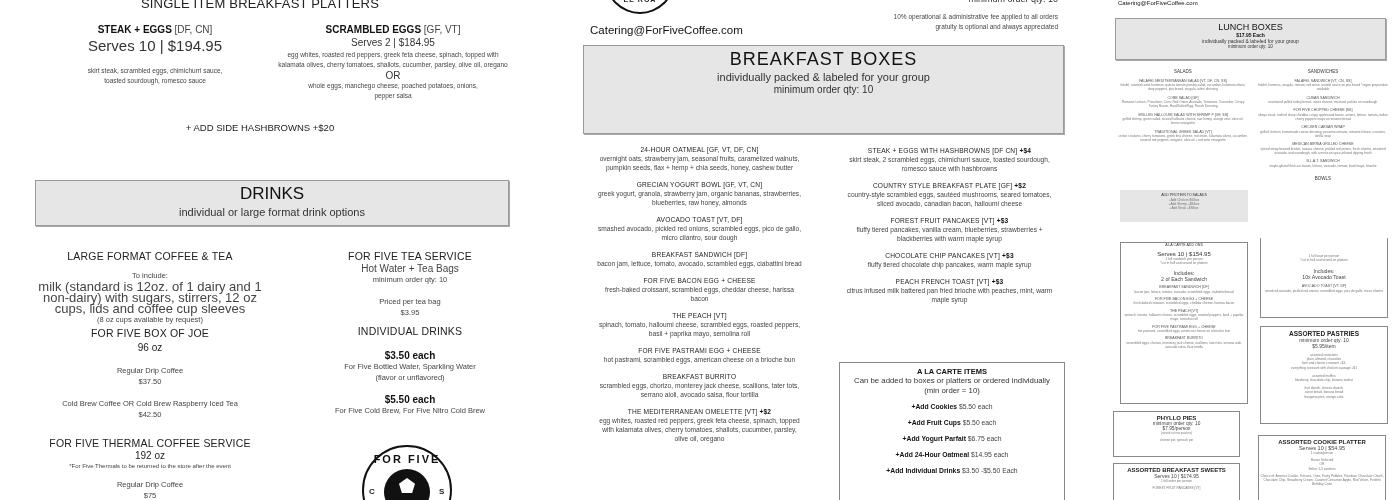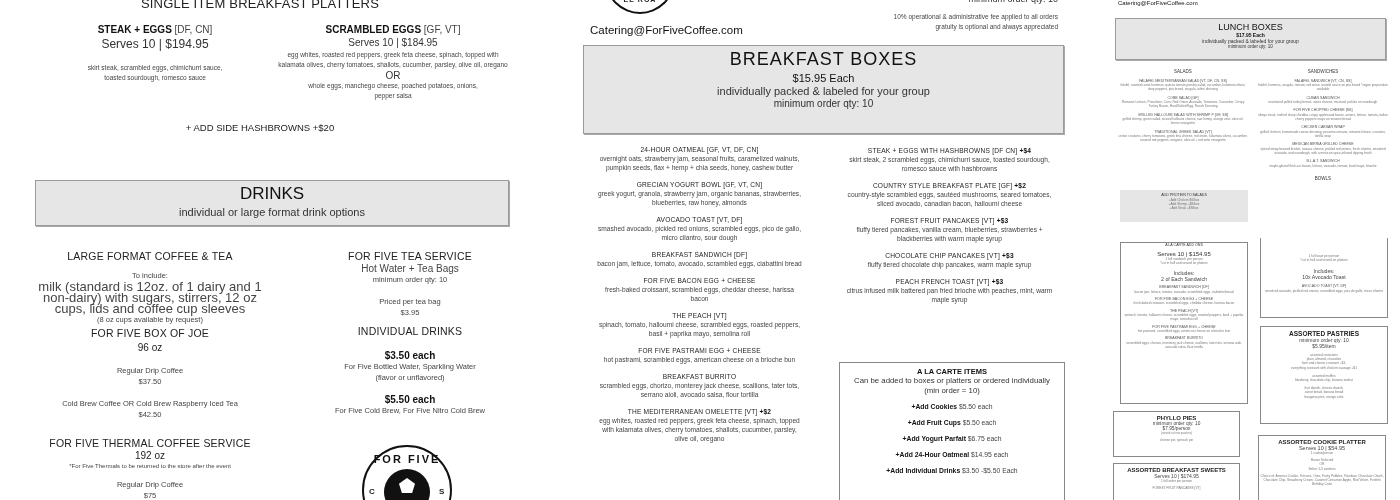--- a/index.html
+++ b/index.html
@@ -18,27 +18,27 @@
   .logo .inner { position: absolute; border-radius: 50%; background: #111; }
 </style>
 </head>
 <body>
 
 <div>
   <div class="abs c hdr" style="left:0;top:-4px;width:520px;font-size:13px;">SINGLE ITEM BREAKFAST PLATTERS</div>
 
   <div class="abs c" style="left:60px;top:24px;width:190px;">
     <div style="font-size:10px;"><span class="b">STEAK + EGGS</span> <span class="desc">[DF, CN]</span></div>
-    <div style="font-size:12px;color:#333;margin-top:2px;">Serves 10 | $194.95</div>
+    <div style="font-size:15px;color:#333;margin-top:2px;">Serves 10 | $194.95</div>
     <div class="desc" style="font-size:6.5px;line-height:10px;margin-top:12px;padding:0 20px;">skirt steak, scrambled eggs, chimichurri sauce, toasted sourdough, romesco sauce</div>
   </div>
 
   <div class="abs c" style="left:278px;top:24px;width:230px;">
     <div style="font-size:10px;"><span class="b">SCRAMBLED EGGS</span> <span class="desc">[GF, VT]</span></div>
-    <div style="font-size:10px;color:#333;margin-top:2px;">Serves 10 | $184.95</div>
+    <div style="font-size:10px;color:#333;margin-top:2px;">Serves 2 | $184.95</div>
     <div class="desc" style="font-size:6.5px;line-height:10px;margin-top:2px;">egg whites, roasted red peppers, greek feta cheese, spinach, topped with kalamata olives, cherry tomatoes, shallots, cucumber, parsley, olive oil, oregano</div>
     <div style="font-size:10px;color:#333;">OR</div>
     <div class="desc" style="font-size:6.5px;line-height:10px;padding:0 28px;">whole eggs, manchego cheese, poached potatoes, onions, pepper salsa</div>
   </div>
 
   <div class="abs c" style="left:0;top:122px;width:520px;font-size:9.5px;color:#222;">+ ADD SIDE HASHBROWNS +$20</div>
 
   <div class="abs gray-box c" style="left:35px;top:180px;width:474px;height:46px;">
     <div style="font-size:17px;margin-top:3px;color:#111;">DRINKS</div>
     <div style="font-size:11px;color:#333;margin-top:2px;">individual or large format drink options</div>
@@ -99,21 +99,20 @@
   </div>
   <div class="abs" style="left:590px;top:24px;font-size:11.5px;color:#111;">Catering@ForFiveCoffee.com</div>
   <div class="abs" style="right:342px;top:-6px;font-size:9px;color:#333;">minimum order qty: 10</div>
   <div class="abs" style="right:342px;top:12px;font-size:6.5px;color:#444;text-align:right;line-height:10px;">
     <div>10% operational &amp; administrative fee applied to all orders</div>
     <div>gratuity is optional and always appreciated</div>
   </div>
 
   <div class="abs gray-box c" style="left:583px;top:45px;width:481px;height:89px;">
     <div style="font-size:18px;letter-spacing:1px;color:#111;margin-top:3px;">BREAKFAST BOXES</div>
-    <div style="font-size:11px;color:#111;margin-top:2px;">$15.95 Each</div>
     <div style="font-size:11px;color:#333;margin-top:1px;">individually packed &amp; labeled for your group</div>
     <div style="font-size:10px;color:#333;margin-top:1px;">minimum order qty: 10</div>
   </div>
 
   <div class="abs c" style="left:597px;top:145px;width:205px;">
     <div style="margin-bottom:8px;">
       <div class="hdr" style="font-size:6.6px;line-height:9px;"><span>24-HOUR OATMEAL [GF, VT, DF, CN]</span></div>
       <div class="desc" style="font-size:6.6px;line-height:9px;">overnight oats, strawberry jam, seasonal fruits, caramelized walnuts, pumpkin seeds, flax + hemp + chia seeds, honey, cashew butter</div>
     </div>
     <div style="margin-bottom:8px;">

